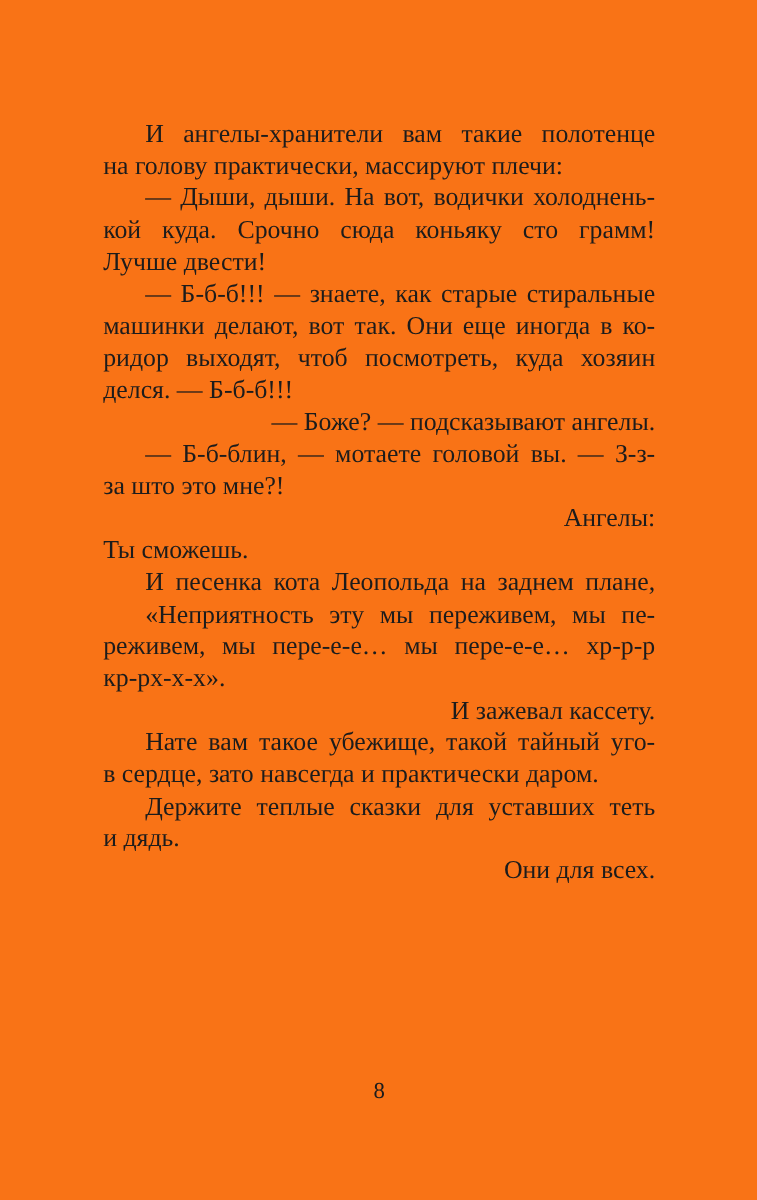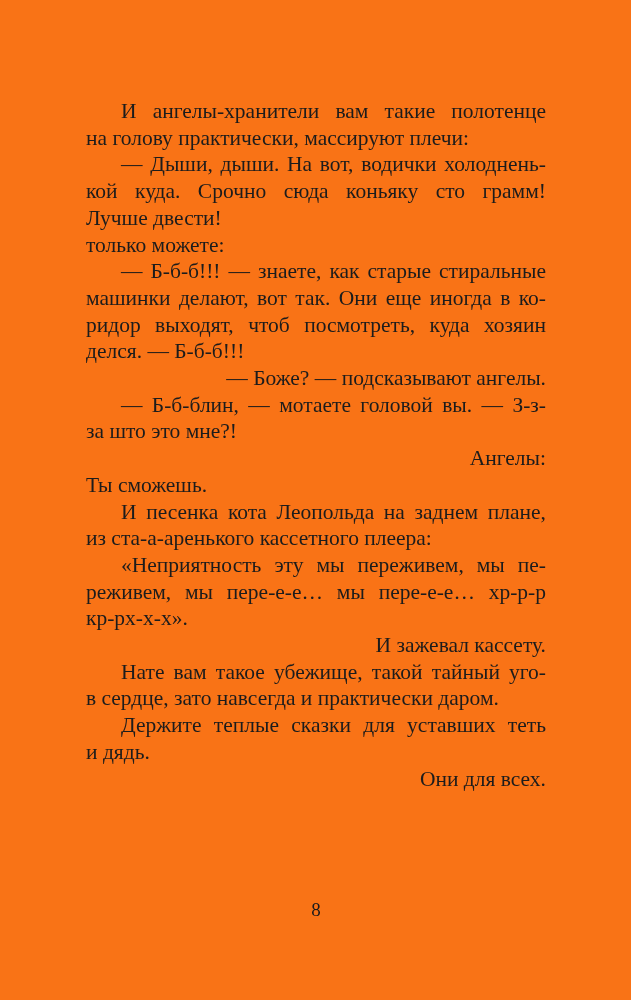--- a/index.html
+++ b/index.html
@@ -59,21 +59,20 @@
       <div class="para">
         <div class="line indent just">И ангелы-хранители вам такие полотенце</div>
         <div class="line">на голову практически, массируют плечи:</div>
       </div>
       <div class="para">
         <div class="line indent just">— Дыши, дыши. На вот, водички холоднень-</div>
         <div class="line just">кой куда. Срочно сюда коньяку сто грамм!</div>
         <div class="line">Лучше двести!</div>
       </div>
       <div class="para">
-        <div class="line">только можете:</div>
       </div>
       <div class="para">
         <div class="line indent just">— Б-б-б!!! — знаете, как старые стиральные</div>
         <div class="line just">машинки делают, вот так. Они еще иногда в ко-</div>
         <div class="line just">ридор выходят, чтоб посмотреть, куда хозяин</div>
         <div class="line">делся. — Б-б-б!!!</div>
       </div>
       <div class="para">
         <div class="line indent">— Боже? — подсказывают ангелы.</div>
       </div>
@@ -82,21 +81,20 @@
         <div class="line">за што это мне?!</div>
       </div>
       <div class="para">
         <div class="line indent">Ангелы:</div>
       </div>
       <div class="para">
         <div class="line">Ты сможешь.</div>
       </div>
       <div class="para">
         <div class="line indent just">И песенка кота Леопольда на заднем плане,</div>
-        <div class="line">из ста-а-аренького кассетного плеера:</div>
       </div>
       <div class="para">
         <div class="line indent just">«Неприятность эту мы переживем, мы пе-</div>
         <div class="line just">реживем, мы пере-е-е… мы пере-е-е… хр-р-р</div>
         <div class="line">кр-рх-х-х».</div>
       </div>
       <div class="para">
         <div class="line indent">И зажевал кассету.</div>
       </div>
       <div class="para">

